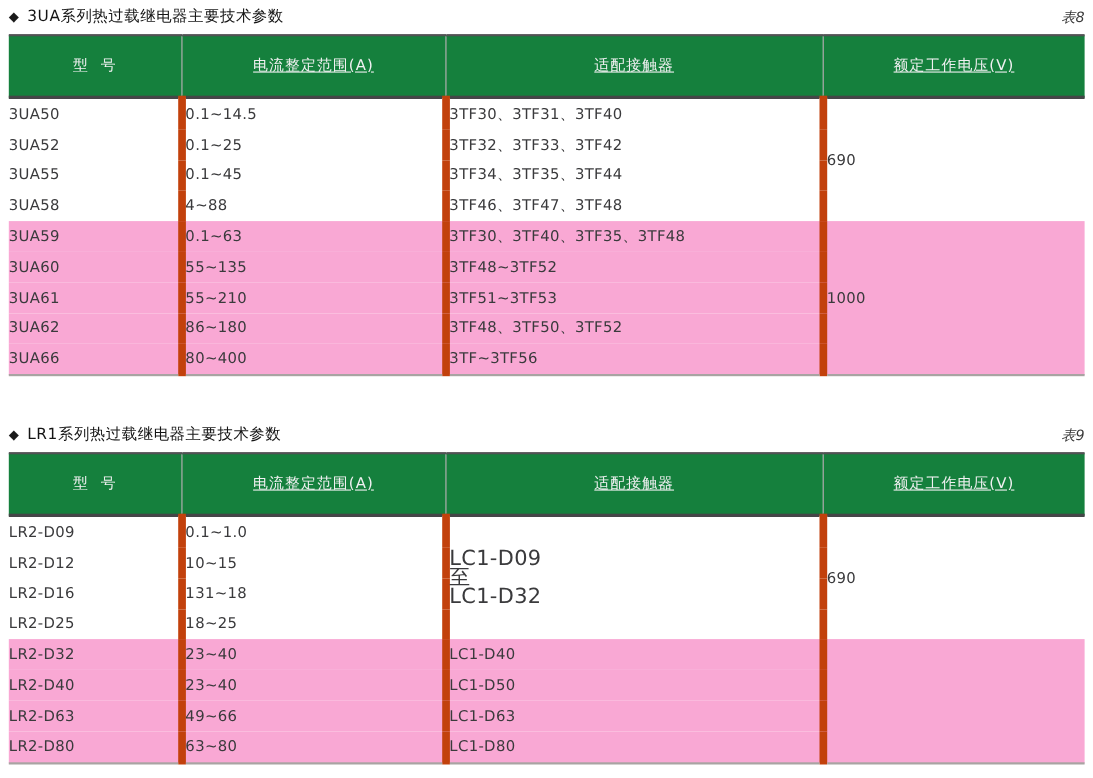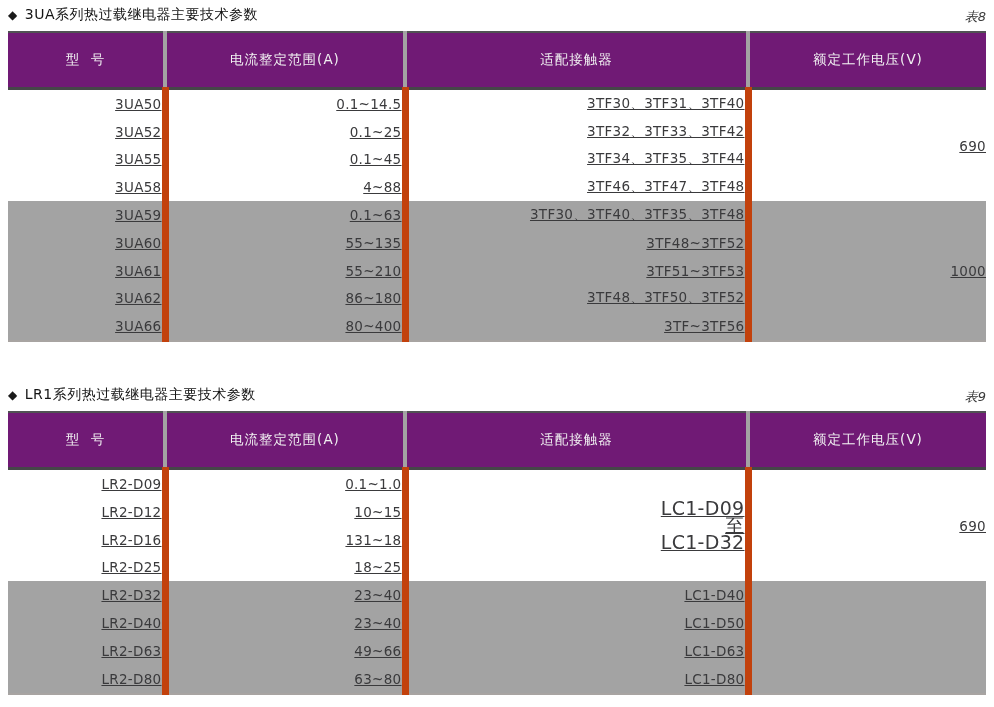--- a/index.html
+++ b/index.html
@@ -23,38 +23,37 @@
   }
   .bullet { font-size:12px; color:#1a1a1a; margin-right:7px; }
   .table-label { font-size:13px; color:#3a3a3a; line-height:1; padding-bottom:1px;font-style:italic; }
 
   table.spec {
     border-collapse:collapse; table-layout:fixed;
     width:978px; margin-top:7px;
     border-bottom:2px solid #a8a4a2;
   }
   table.spec th {
-    background:#701a75; color:#f1f1f2;
+    background:#15803d; color:#f1f1f2;
     font-weight:400; font-size:13.5px;
     height:54px; padding:0;
     border-top:2px solid #515254;
     border-bottom:3px solid #454648;
     white-space:pre; letter-spacing:1px;
   }
-  table.spec th + th { border-left:4px solid #a3a3a3; }
+  table.spec th + th { border-left:1px solid #a3a3a3;text-decoration:underline; }
 
   table.spec td {
-    text-align:right; vertical-align:middle;
+    text-align:left; vertical-align:middle;
     font-size:13.5px; color:#3a3a3c;
     height:27.8px; padding:0; letter-spacing:0.3px;
     background:#ffffff;
-    text-decoration:underline;
   }
   table.spec td.bl { border-left:7px solid #c2410c; }
-  tr.highlight td { background:#a3a3a3; }
+  tr.highlight td { background:#f9a8d4; }
 
   .merged-lines { line-height:17px; font-size:19px; }
 </style>
 </head>
 <body>
 
 <div class="page">
 
   <div class="section">
     <div class="title-row">

